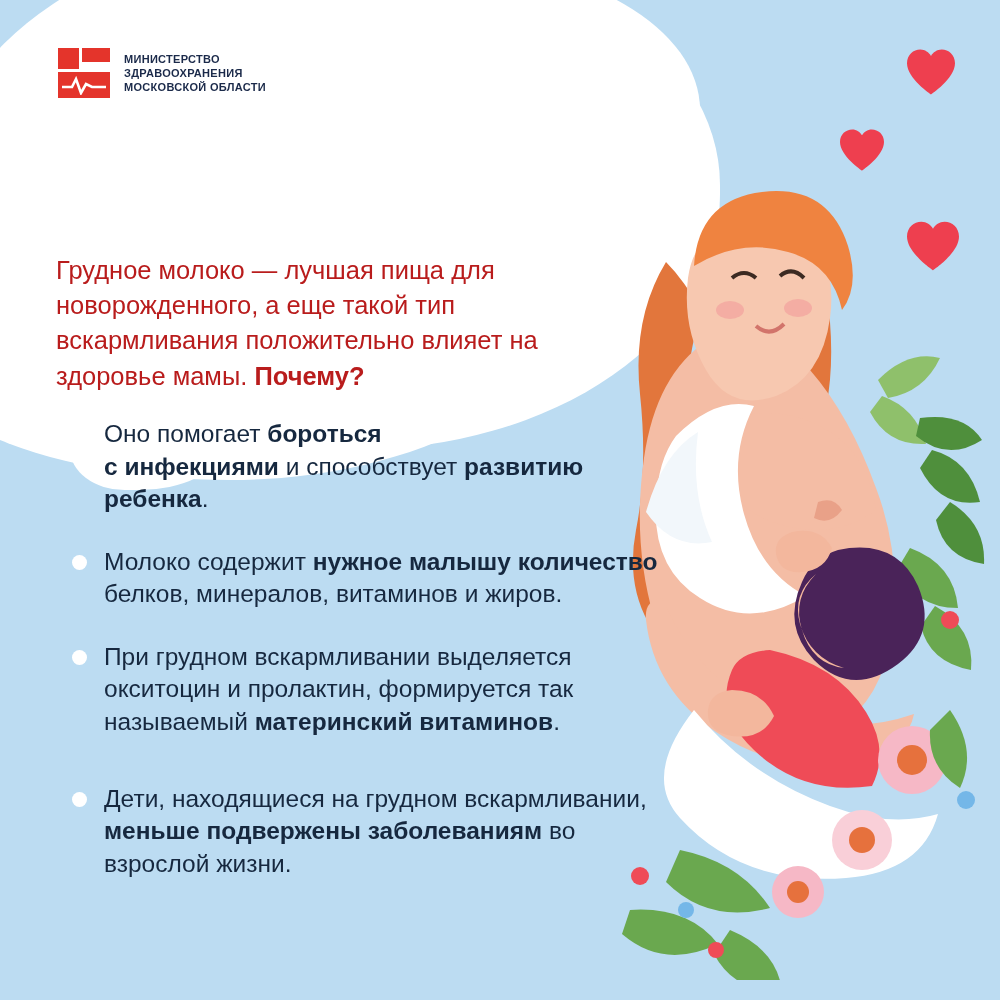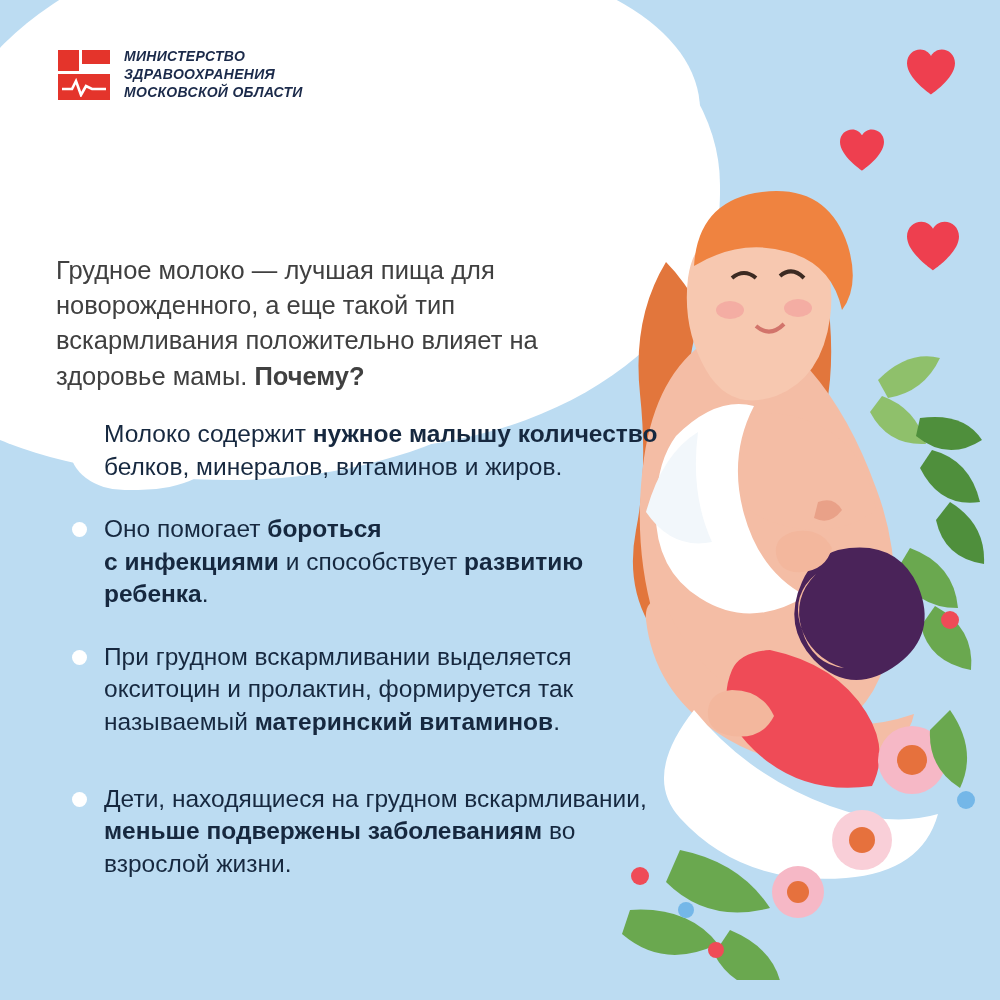--- a/index.html
+++ b/index.html
@@ -86,27 +86,26 @@
   .logo-mark .b2 { left: 24px; top: 0;  width: 28px; height: 14px; }
   .logo-mark .b3 { left: 0;    top: 24px; width: 52px; height: 26px; }
   .logo-mark .pulse {
     position: absolute;
     left: 2px;
     top: 27px;
     width: 48px;
     height: 20px;
   }
   .logo-text {
-    font-size: 14px;
+    font-size: 11px;
     font-weight: bold;
     line-height: 1.28;
     letter-spacing: 0.3px;
     color: #1b2a4a;
     text-transform: uppercase;
-    font-style: italic;
   }
 
   
   .headline {
     position: absolute;
     left: 56px;
     top: 128px;
     z-index: 6;
     width: 560px;
     font-size: 43px;
@@ -120,21 +119,21 @@
 
   
   .intro {
     position: absolute;
     left: 56px;
     top: 253px;
     z-index: 6;
     width: 510px;
     font-size: 25.5px;
     line-height: 1.38;
-    color: #404040;
+    color: #b91c1c;
   }
   .intro b { font-weight: bold; }
 
   
   .bullets {
     position: absolute;
     left: 72px;
     top: 418px;
     z-index: 6;
     width: 600px;
@@ -303,25 +302,25 @@
       <div>МОСКОВСКОЙ ОБЛАСТИ</div>
     </div>
   </div>
 
 
   <div class="intro">Грудное молоко — лучшая пища для новорожденного, а еще такой тип вскармливания положительно влияет на здоровье мамы. <b>Почему?</b></div>
 
   <div class="bullets">
     <div class="bullet">
       <span class="dot"></span>
-      <span class="txt">Молоко содержит <b>нужное малышу количество</b> белков, минералов, витаминов и жиров.</span>
+      <span class="txt">Оно помогает <b>бороться<br>с инфекциями</b> и способствует <b>развитию ребенка</b>.</span>
     </div>
     <div class="bullet">
       <span class="dot"></span>
-      <span class="txt">Оно помогает <b>бороться<br>с инфекциями</b> и способствует <b>развитию ребенка</b>.</span>
+      <span class="txt">Молоко содержит <b>нужное малышу количество</b> белков, минералов, витаминов и жиров.</span>
     </div>
     <div class="bullet">
       <span class="dot"></span>
       <span class="txt">При грудном вскармливании выделяется окситоцин и пролактин, формируется так называемый <b>материнский витаминов</b>.</span>
     </div>
     <div class="bullet wide" style="margin-top:44px;">
       <span class="dot"></span>
       <span class="txt">Дети, находящиеся на грудном вскармливании, <b>меньше подвержены заболеваниям</b> во взрослой жизни.</span>
     </div>
   </div>

